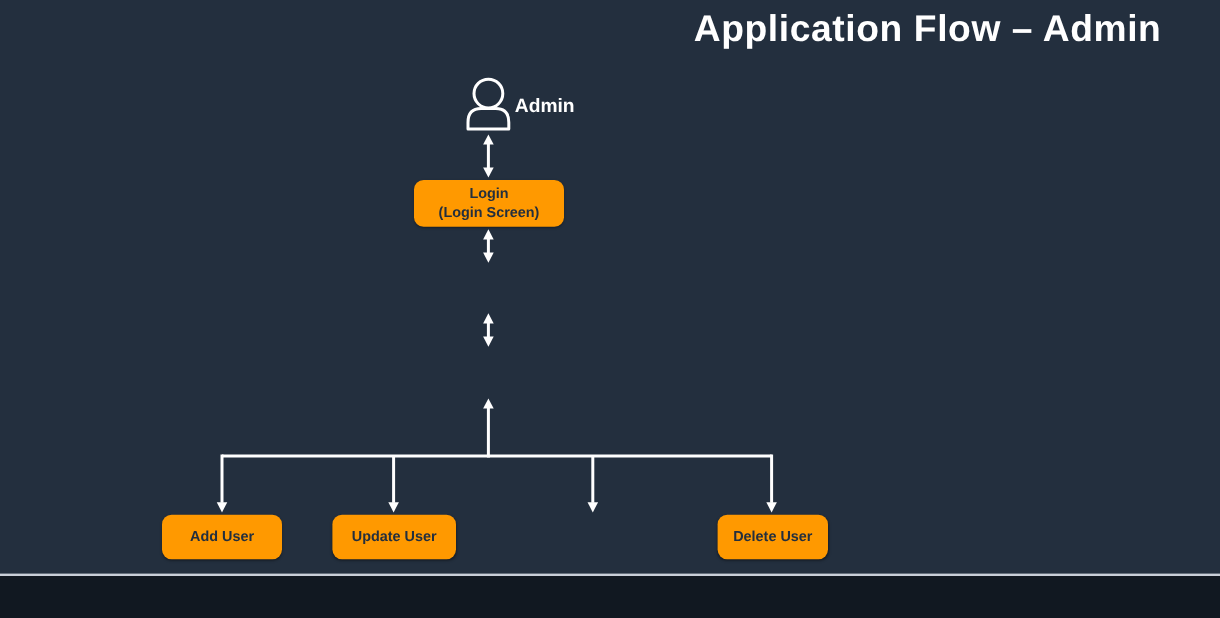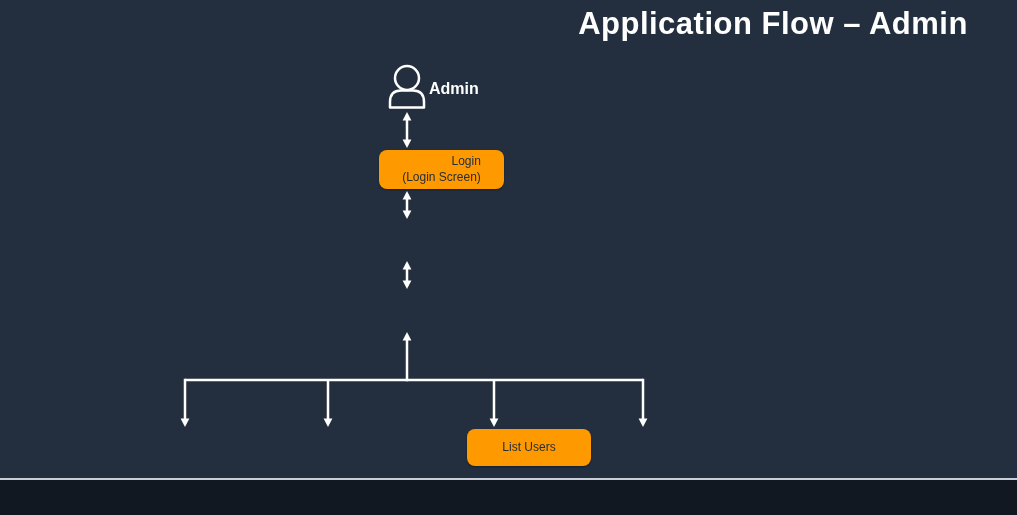--- a/index.html
+++ b/index.html
@@ -38,26 +38,25 @@
   }
   .node {
     position: absolute;
     display: flex;
     align-items: center;
     justify-content: center;
     background: var(--node-fill, #FF9900);
     color: var(--node-text, #232F3E);
     border-radius: 8px;
     font-size: 12px;
-    font-weight: normal;
+    font-weight: bold;
     line-height: 1.3;
-    text-align: right;
+    text-align: center;
     white-space: pre-line;
     box-shadow: 0 1px 2px rgba(0,0,0,0.35);
-    margin-left: 34px;
   }
   .node.main  { left: 345px; width: 125px; height: 39px; }
   #node-login { top: 150px; }
   #node-menu  { top: 220px; }
   #node-user-management { top: 290px; }
   .node.leaf  { top: 429px; height: 37px; }
   #node-add-user    { left: 135px; width: 100px; }
   #node-update-user { left: 277px; width: 103px; }
   #node-list-users  { left: 433px; width: 124px; }
   #node-delete-user { left: 598px; width: 92px; }
@@ -141,20 +140,22 @@
     </g>
   </svg>
 
   <div class="actor-label">Admin</div>
 
   <div class="node main" id="node-login">Login
 (Login Screen)</div>
 
 
 
+  <div class="node leaf" id="node-add-user">Add User</div>
+
+  <div class="node leaf" id="node-update-user">Update User</div>
 
 
-  <div class="node leaf" id="node-list-users">List Users</div>
-
+  <div class="node leaf" id="node-delete-user">Delete User</div>
 
   <div class="bottom-edge"></div>
 
 </div>
 
 </body></html>

